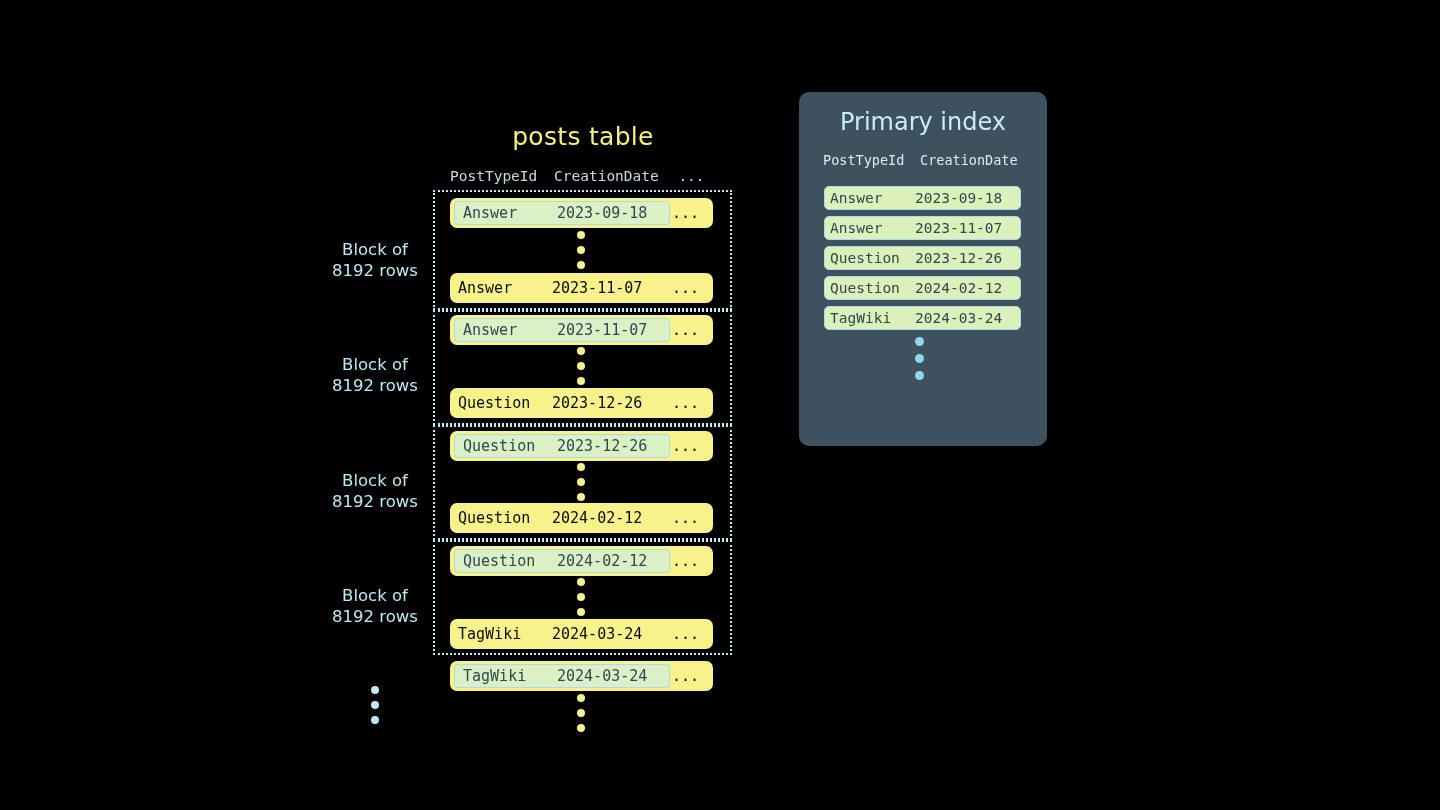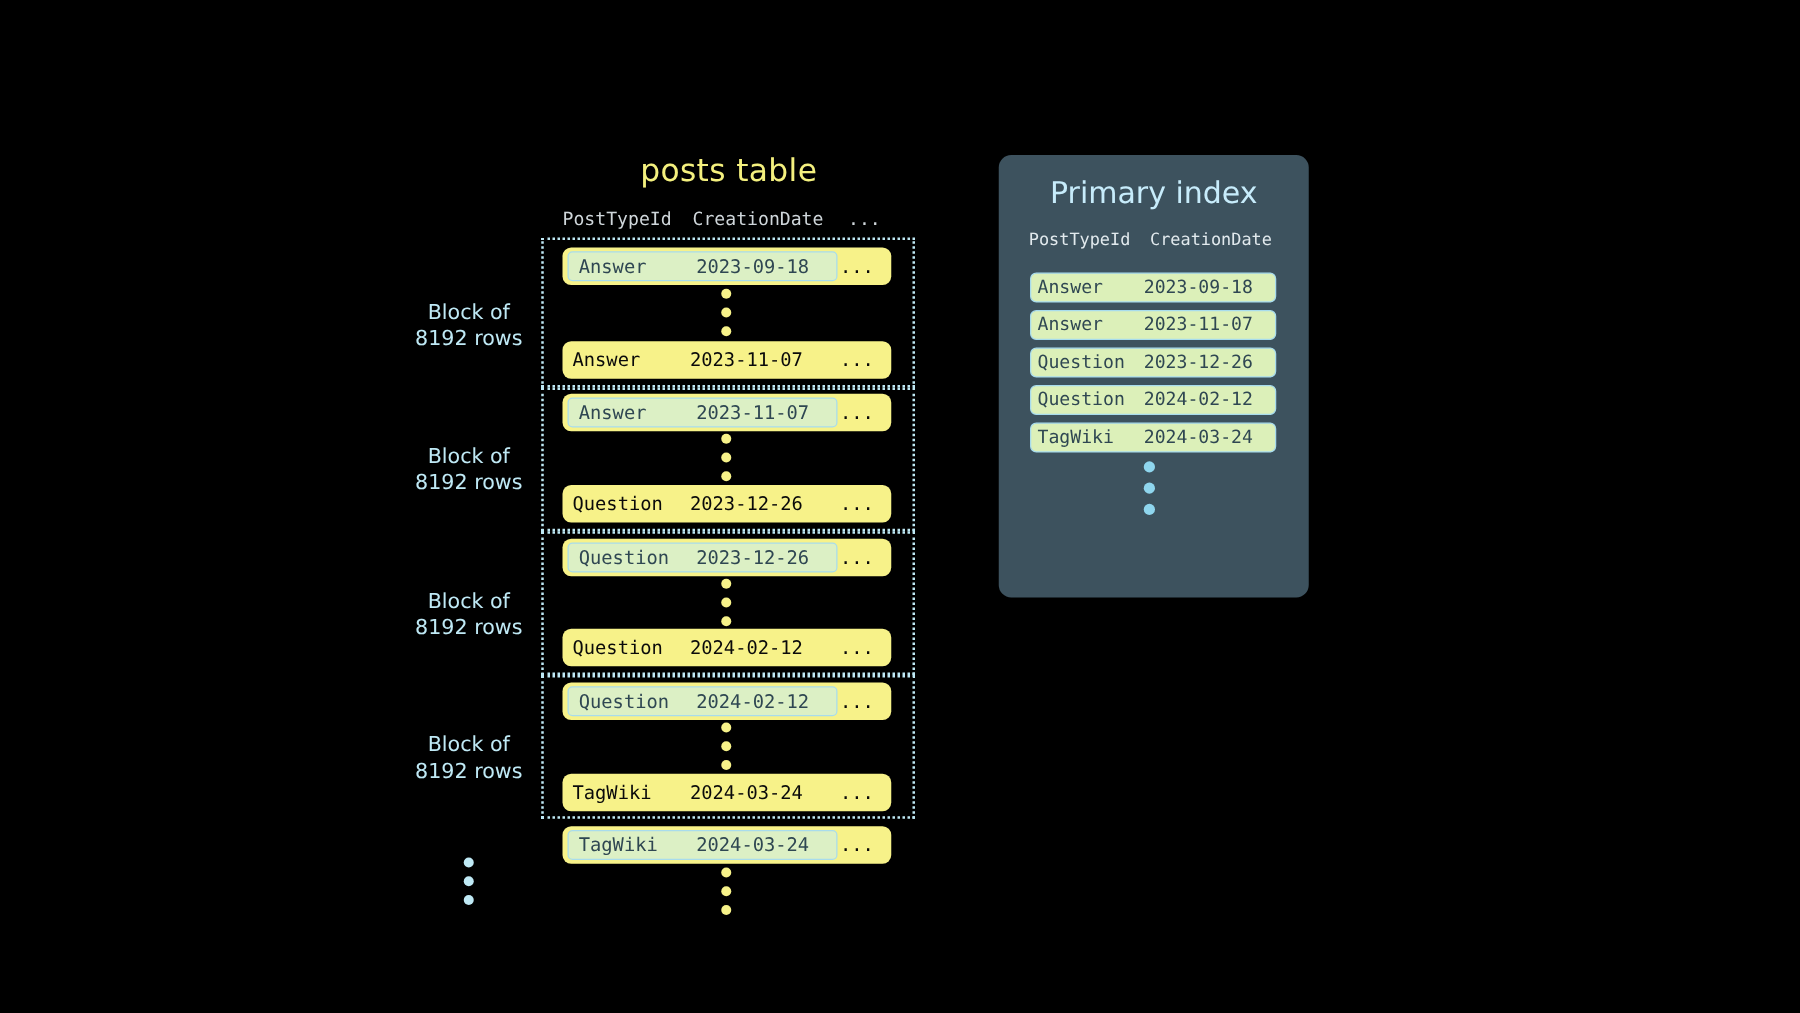--- a/index.html
+++ b/index.html
@@ -121,21 +121,21 @@
     border-radius: 50%;
     margin-bottom: 7px;
   }
   .vdots.yellow i { background: #f7f289; }
   .vdots.blue i   { background: #bfe9f5; }
 
   
   .index-panel {
     position: absolute;
     left: 799px;
-    top: 124px;
+    top: 92px;
     width: 248px;
     height: 354px;
     background: #3d525e;
     border-radius: 10px;
   }
   .index-title {
     position: absolute;
     left: 0;
     top: 16px;
     width: 100%;

